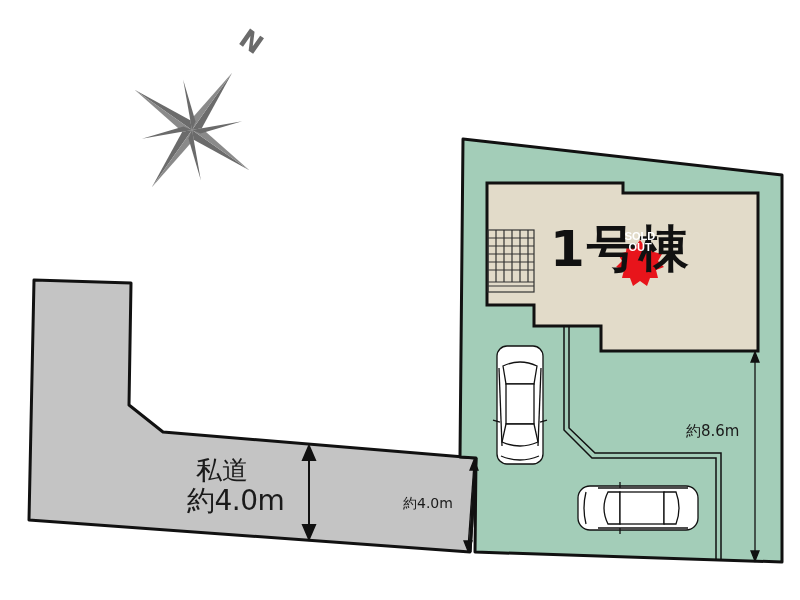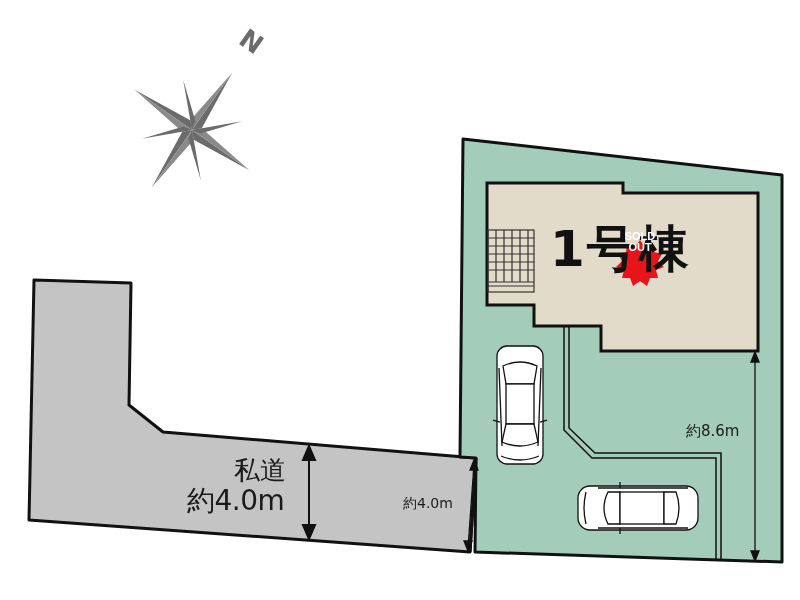--- a/index.html
+++ b/index.html
@@ -1,19 +1,19 @@
 <!DOCTYPE html>
 <html><head>
 <meta charset="utf-8">
 <style>
   html, body { margin: 0; padding: 0; background: #ffffff; }
   body { width: 800px; height: 600px; position: relative; overflow: hidden; font-family: "DejaVu Sans", sans-serif; }
   svg { position: absolute; left: 0; top: 0; }
   .lbl { position: absolute; color: #1a1a1a; white-space: nowrap; line-height: 1; }
-  .road-title { left: 196px; top: 457px; font-size: 26px; width: 90px; text-align: right; }
+  .road-title { left: 196px; top: 457px; font-size: 26px; width: 90px; text-align: left; }
   .road-width { left: 187px; top: 487px; font-size: 28px; letter-spacing: -0.5px; }
   .road-width-small { left: 403px; top: 496px; font-size: 14px; }
   .depth-label { left: 686px; top: 424px; font-size: 15px; }
   .bldg { position: absolute; left: 550px; top: 216px; font-size: 50px; font-weight: bold; color: #111; letter-spacing: 2px; font-family: "DejaVu Sans", sans-serif; }
   .sold { position: absolute; left: 617px; top: 231px; width: 46px; height: 40px; color: #fff; font-weight: bold; font-size: 11px; line-height: 11px; text-align: center; font-family: "Liberation Sans", sans-serif; }
   .sold span { display: block; }
 </style>
 </head>
 <body>
 

